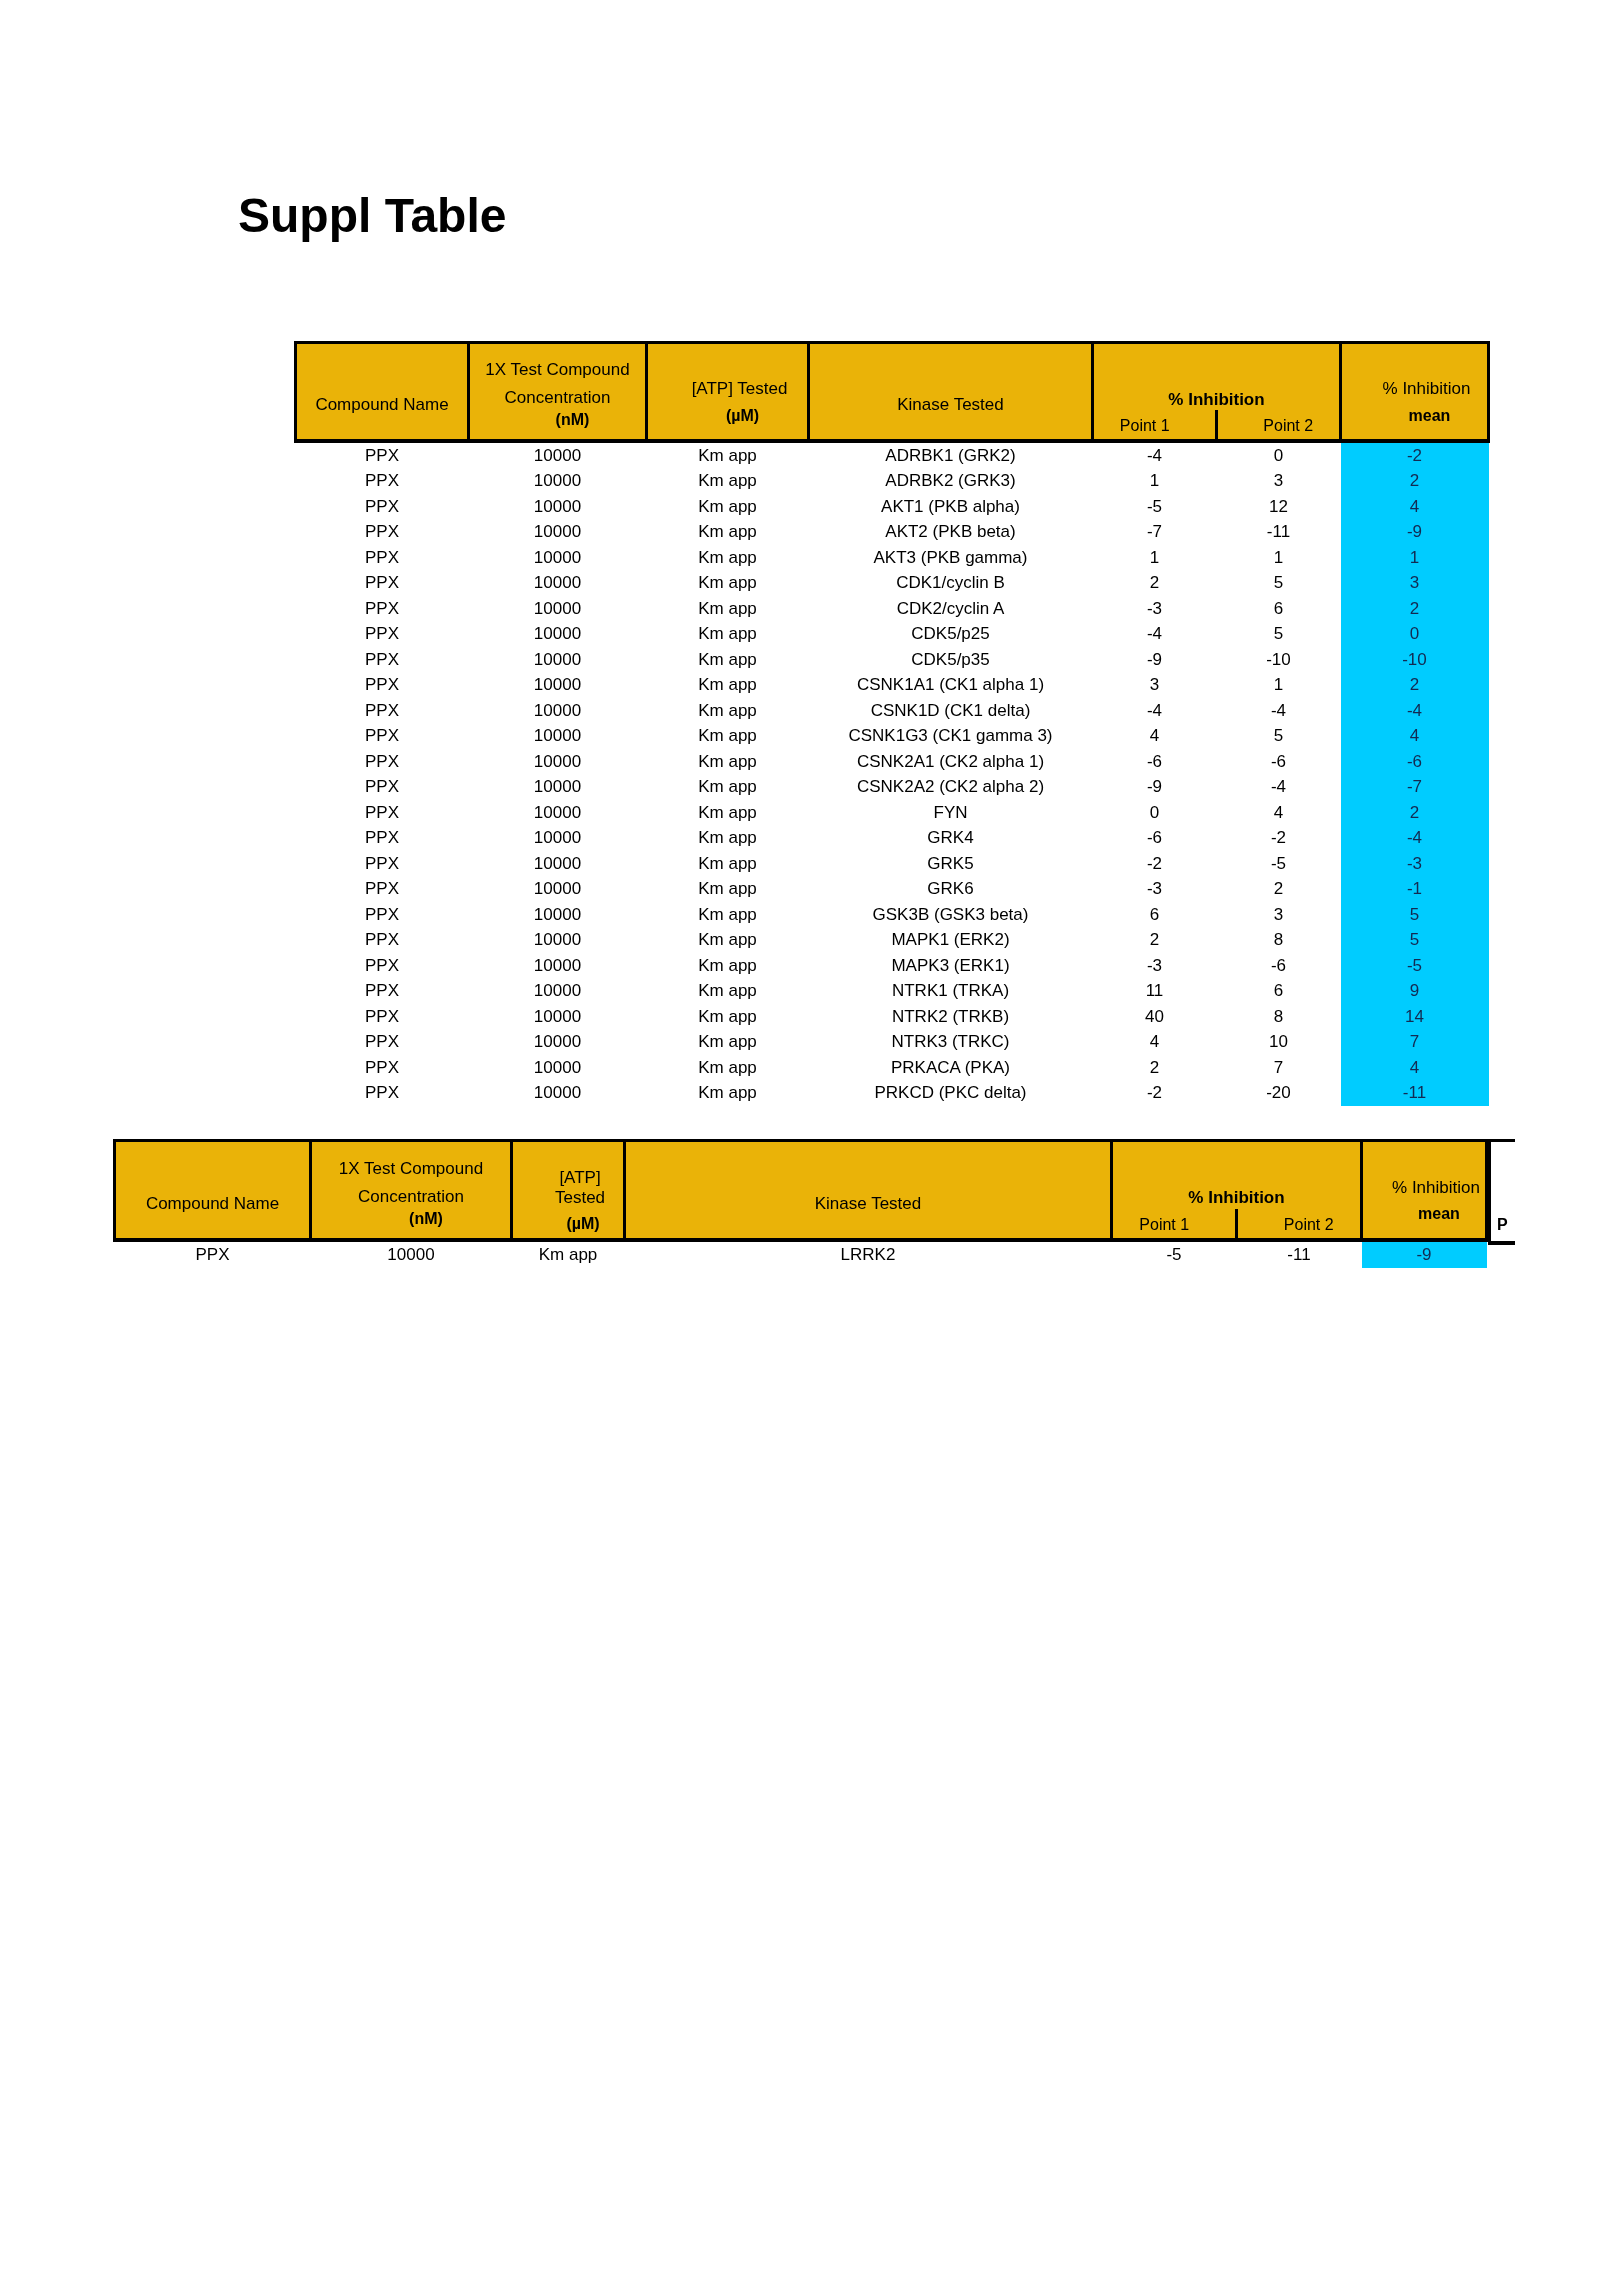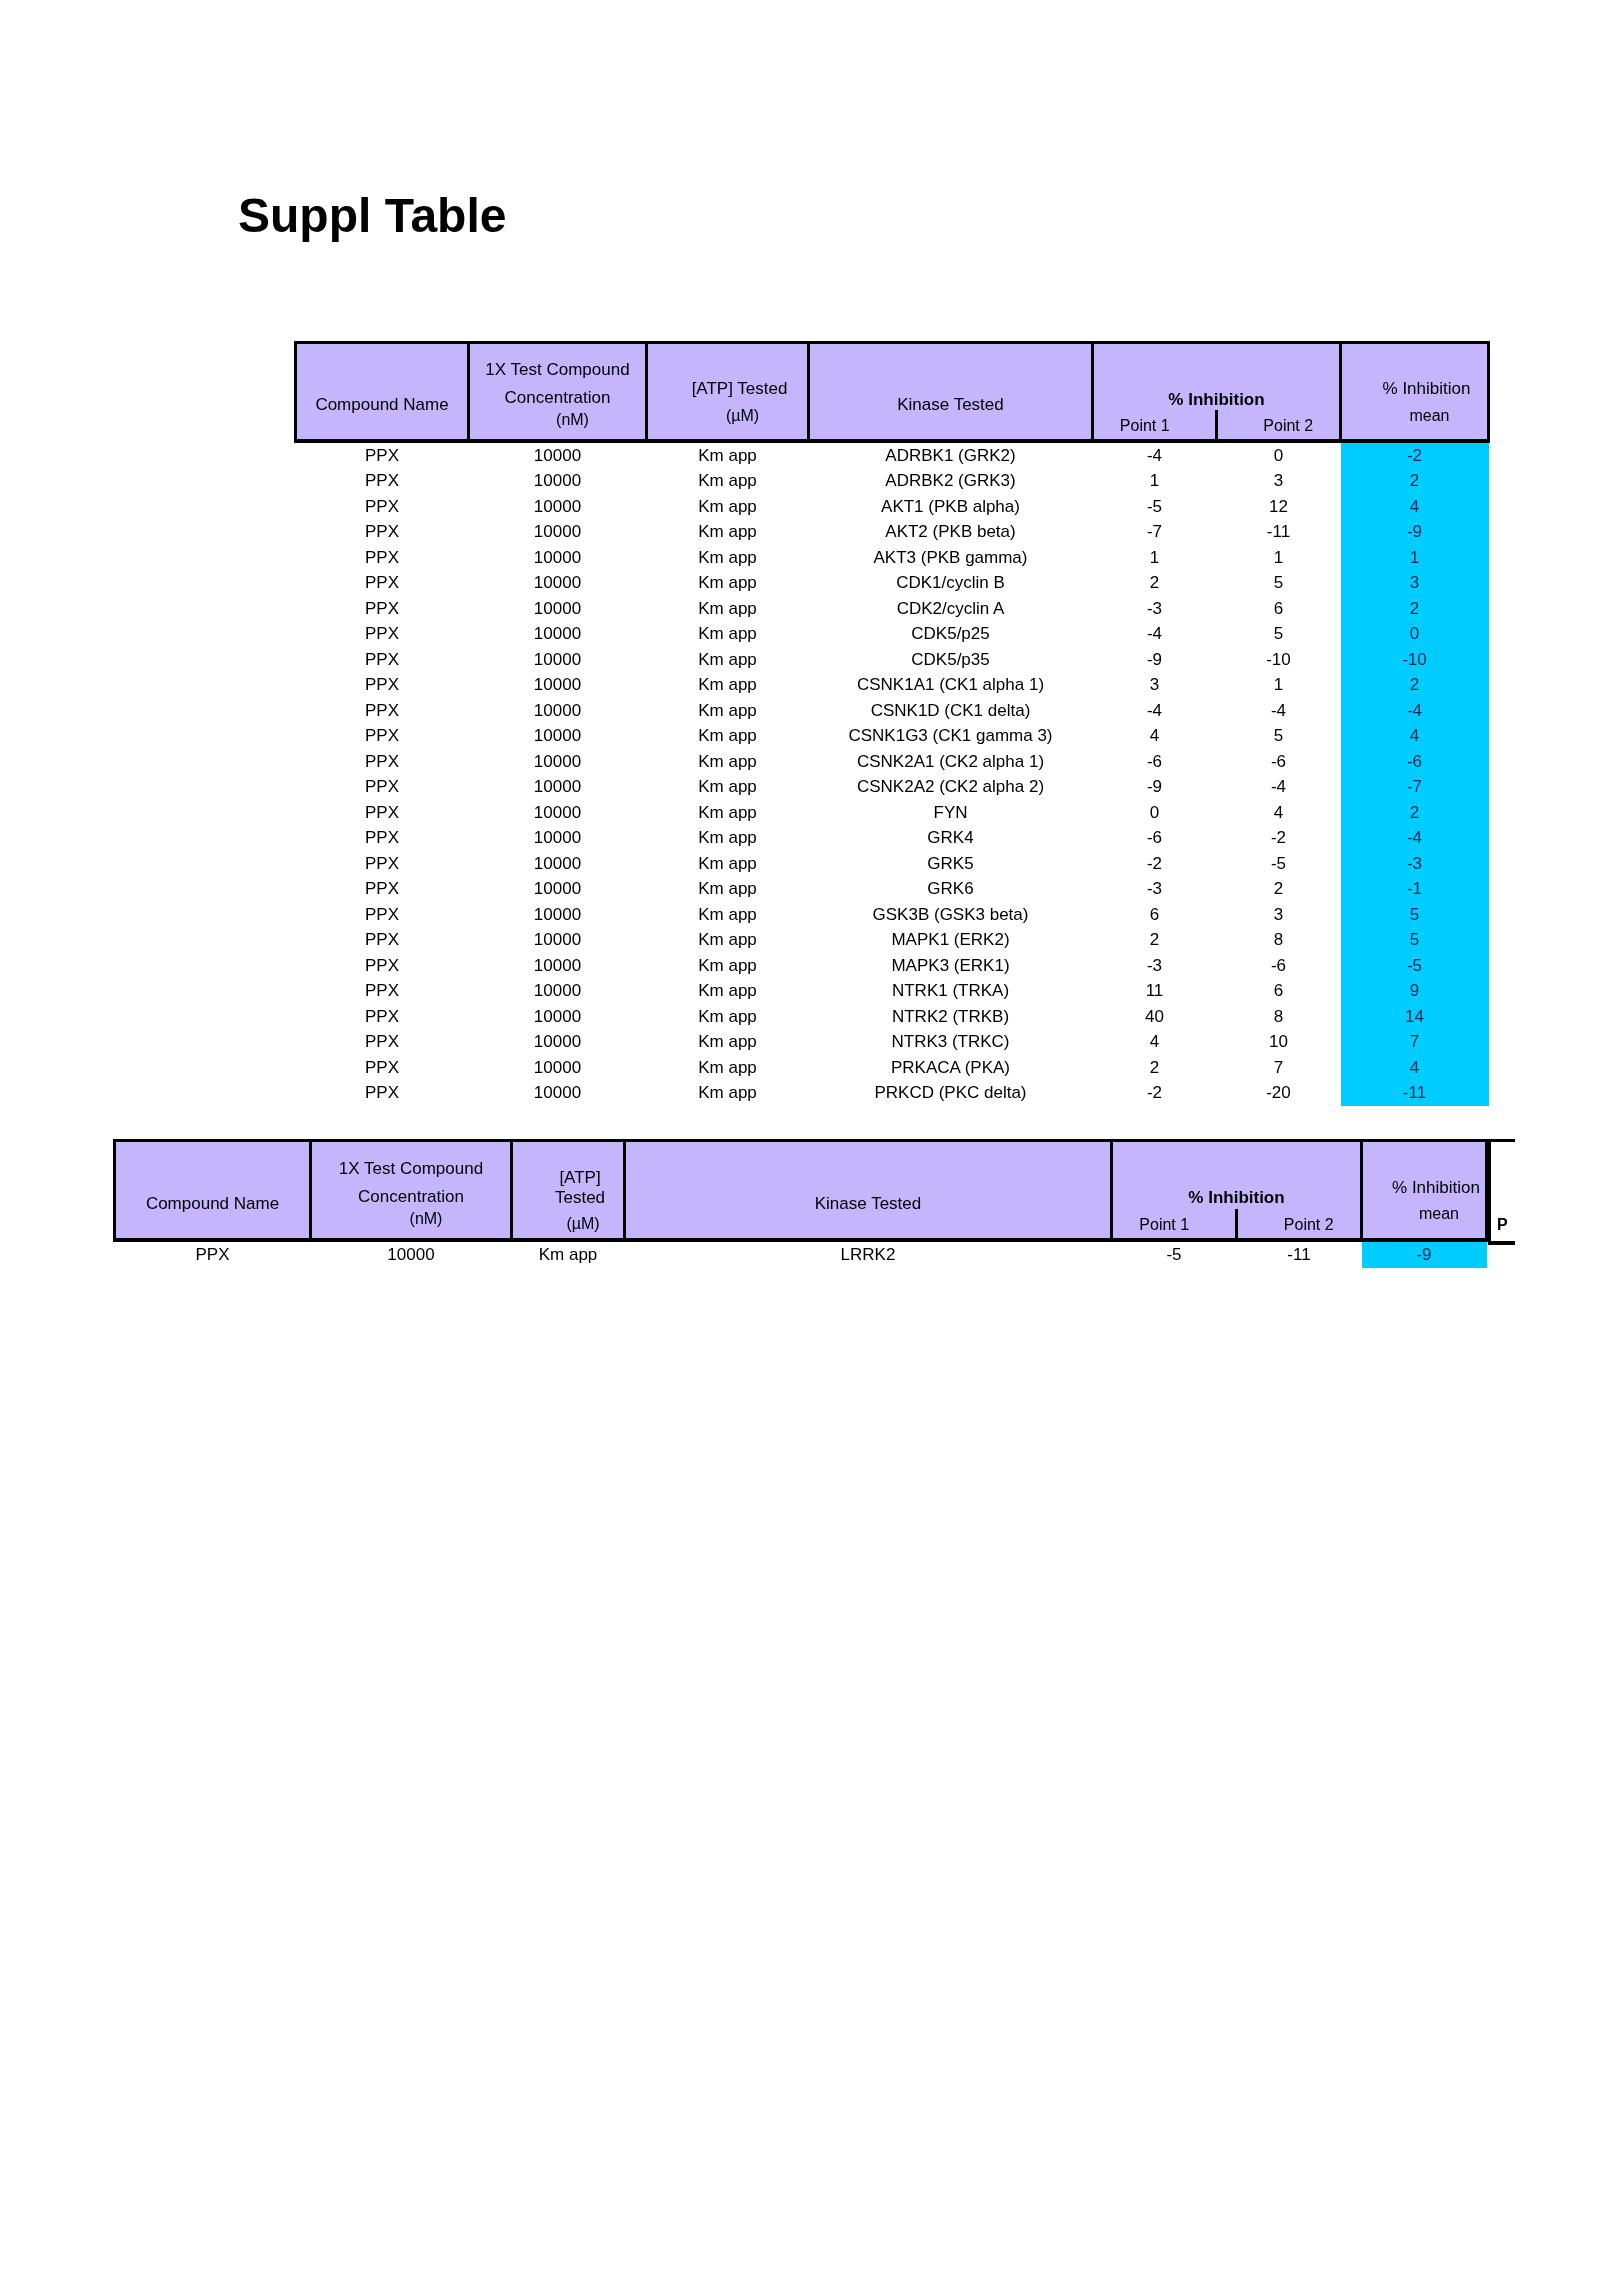--- a/index.html
+++ b/index.html
@@ -44,36 +44,36 @@
     vertical-align: middle;
     font-weight: normal;
   }
 
   
   .hcell {
     border-left: 3.9px solid #000;
     border-right: 3.9px solid #000;
     border-top: 3.9px solid #000;
     border-bottom: 4.9px solid #000;
-    background: #c4b5fd;
+    background: #eab308;
     text-align: center;
     font-weight: bold;
     font-size: 17px;
     line-height: 1.18;
     position: relative;
     height: 98px;
     box-sizing: border-box;
   }
   .hcell .h-main {
     display: block;
     margin-top: 28px;
   }
   .hcell .h-sub {
     display: block;
-    font-weight: normal;
+    font-weight: bold;
     font-size: 16px;
     margin-top: 2.9px;
     padding-left: 30px;
   }
   
   .hcell.stacked {
     padding-bottom: 3.9px;
   }
   .hcell.stacked .h-main {
     margin-top: 25.5px;

